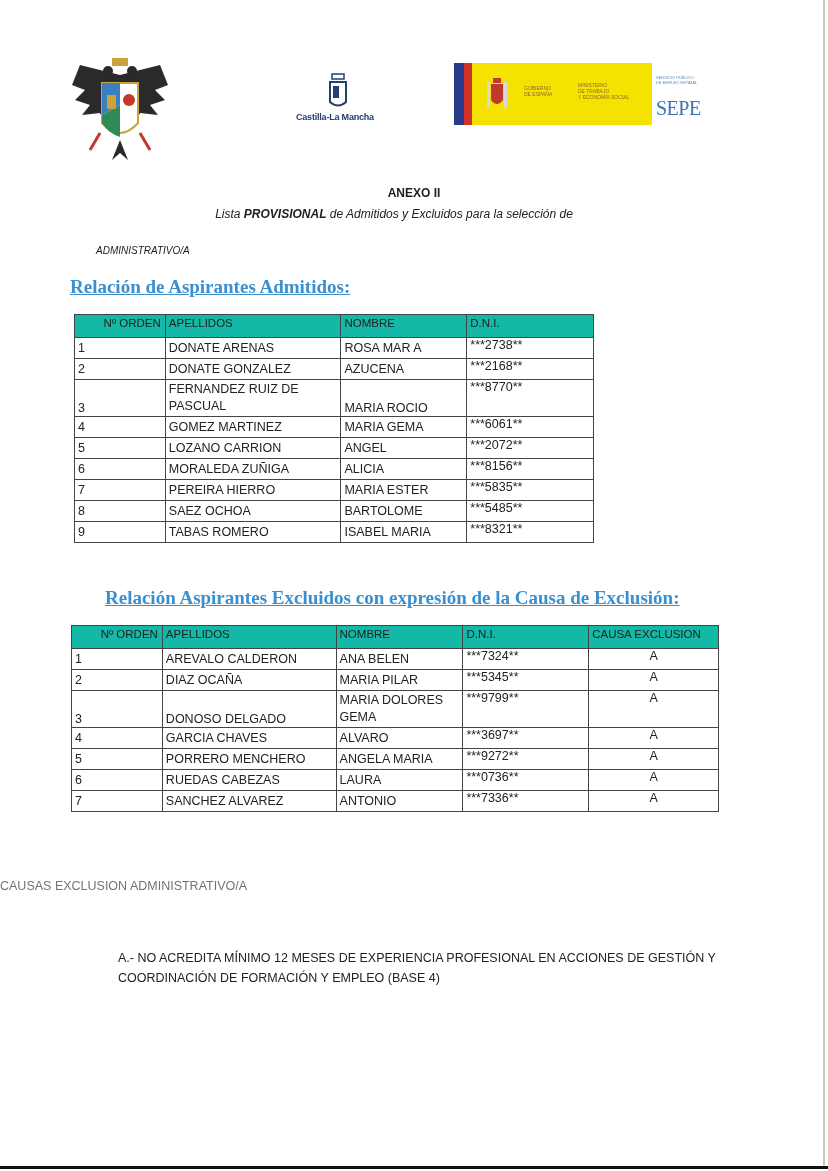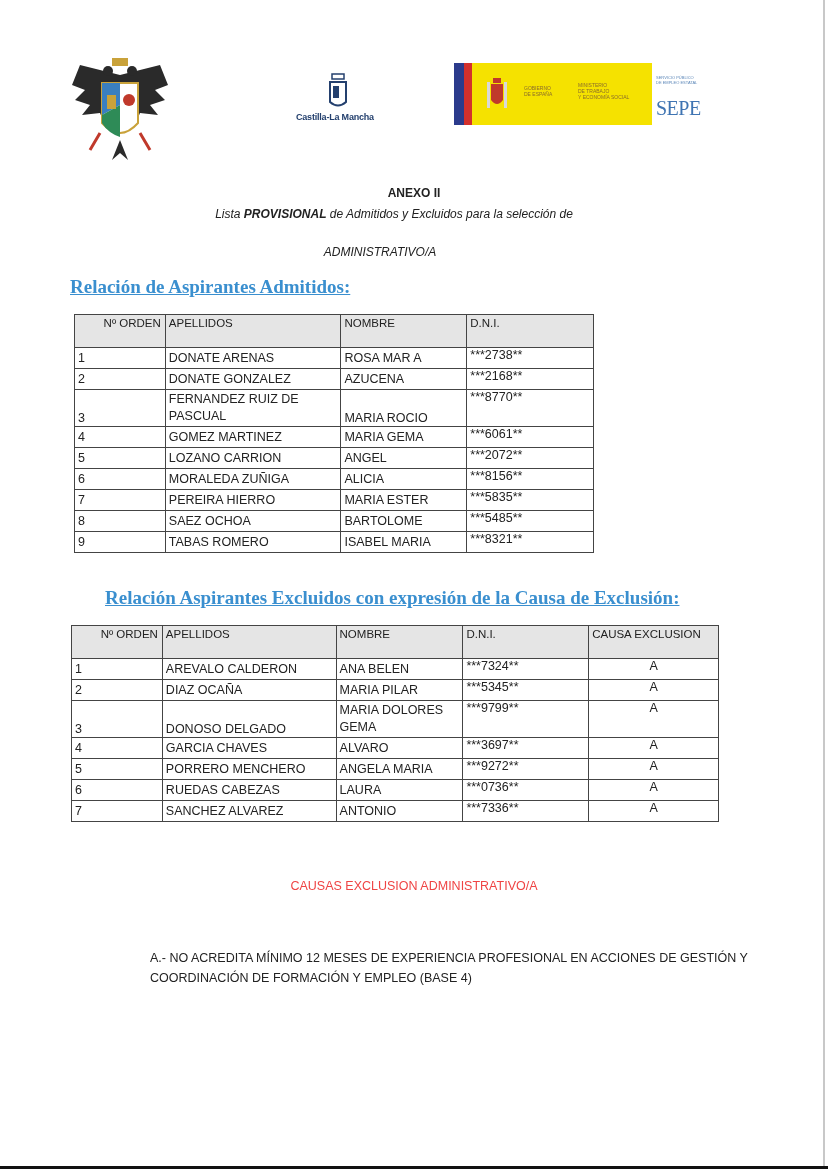--- a/index.html
+++ b/index.html
@@ -17,41 +17,41 @@
   .gov-band { position: absolute; left: 0; top: 0; width: 198px; height: 62px; background: #f5e200; }
   .gov-red { position: absolute; left: 0; top: 0; width: 10px; height: 62px; background: #2b3b8c; }
   .gov-red2 { position: absolute; left: 10px; top: 0; width: 8px; height: 62px; background: #d3302c; }
   .gov-txt { position: absolute; font-size: 5px; color: #8a6d2a; line-height: 6px; }
   .sepe-small { position: absolute; left: 202px; top: 12px; font-size: 4px; color: #5c87b8; line-height: 5px; }
   .sepe { position: absolute; left: 202px; top: 34px; font-size: 20px; color: #3f74b2; letter-spacing: -0.5px; font-family: Liberation Serif, serif; }
 
   .annex { position: absolute; left: 0; width: 828px; top: 166px; text-align: center; font-size: 12px; font-weight: bold; color: #222; margin-top: 20px; }
   .subtitle { position: absolute; left: 0; width: 752px; top: 207px; text-align: center; font-size: 12px; font-style: italic; color: #222; padding-left: 36px; }
   .subtitle b { font-weight: bold; }
-  .role { position: absolute; left: 0; width: 664px; top: 245px; text-align: center; font-size: 12px; font-style: italic; color: #222; padding-left: 96px; }
+  .role { position: absolute; left: 0; width: 664px; top: 245px; font-size: 10px; font-style: italic; color: #222; padding-left: 96px; }
 
   .section-title { position: absolute; font-family: "Liberation Serif", serif; font-size: 19px; font-weight: bold; color: #3a8fcf; text-decoration: underline; }
   .st1 { left: 70px; top: 276px; }
   .st2 { left: 69px; top: 587px; margin-left: 36px; }
 
   table { position: absolute; border-collapse: collapse; font-size: 12.5px; color: #222; }
   td, th { border: 1px solid #444; padding: 0 3px; vertical-align: middle; font-weight: normal; text-align: left; }
-  th { background: #e5e5e5; font-size: 11.5px; height: 33px; vertical-align: top; padding-top: 2px; }
+  th { background: #14b8a6; font-size: 11.5px; height: 23px; vertical-align: top; padding-top: 2px; }
   td { height: 21px; }
   td.dni { vertical-align: top; padding-top: 0; margin-left: 18px; }
   td.tall { height: 37px; }
   td.bottom { vertical-align: bottom; padding-bottom: 1px; }
   td.center { text-align: center; vertical-align: top; }
   th.orden { text-align: right; padding-right: 4px; }
 
   .t1 { left: 74px; top: 314px; width: 520px; }
   .t2 { left: 71px; top: 625px; width: 648px; }
 
-  .causes-title { position: absolute; left: 0; width: 828px; top: 879px; text-align: center; font-size: 12.5px; color: #ef4444; }
-  .cause-text { position: absolute; left: 118px; top: 948px; width: 600px; font-size: 12.5px; line-height: 20px; color: #222; margin-left: 32px; }
+  .causes-title { position: absolute; left: 0; width: 828px; top: 879px; text-align: left; font-size: 12.5px; color: #737373; }
+  .cause-text { position: absolute; left: 118px; top: 948px; width: 600px; font-size: 12.5px; line-height: 20px; color: #222; }
 </style>
 </head>
 <body>
 
 <div class="page-edge-right"></div>
 <div class="page-edge-bottom"></div>
 
 <div class="logo-crest">
   <svg width="100" height="110" viewBox="0 0 100 110">
     <path d="M50 20 L10 10 L2 30 L15 35 L5 45 L20 50 L12 60 L30 58 L35 70 L50 60 L65 70 L70 58 L88 60 L80 50 L95 45 L85 35 L98 30 L90 10 Z" fill="#2a2a2a"></path>

